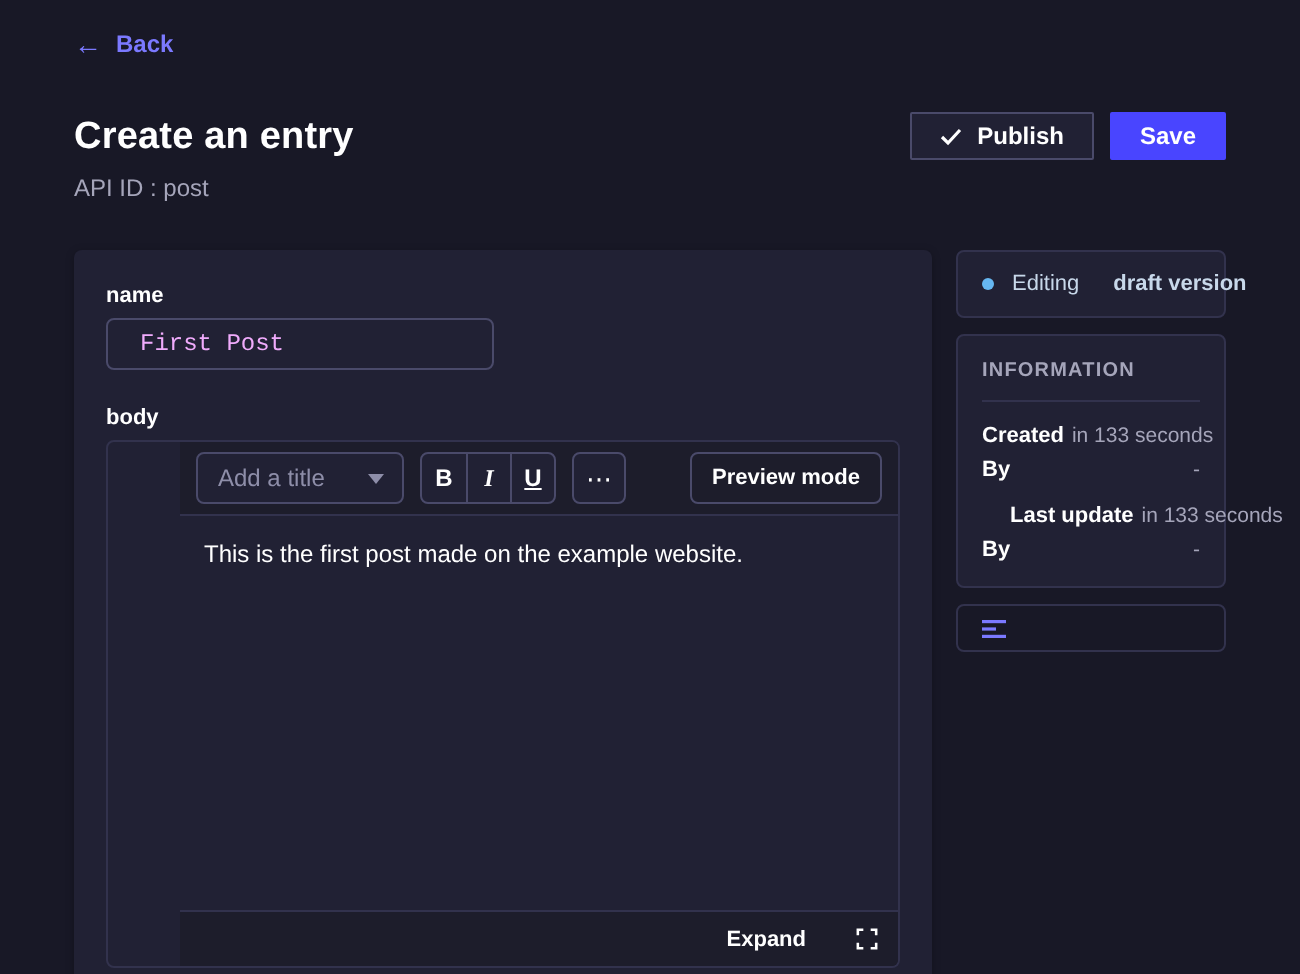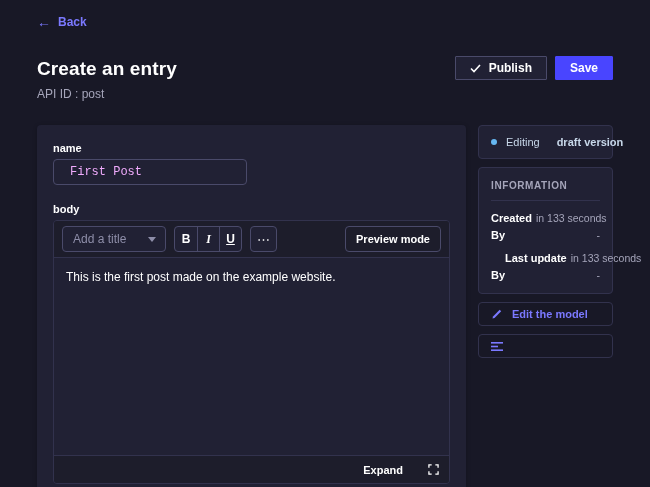--- a/index.html
+++ b/index.html
@@ -39,21 +39,21 @@
   .text-input {
     width: 194px; height: 26px; background: #212134;
     border: 1px solid #4a4a6a; border-radius: 4px;
     color: #f0abfc; font-size: 12px; padding: 0 16px;
     font-family: Liberation Mono, monospace;
     outline: none;
   }
   .body-field { margin-top: 18px; }
 
   
-  .editor { border: 1px solid #32324d; border-radius: 4px; overflow: hidden; }
+  .editor { border: 1px solid #32324d; border-radius: 4px; overflow: hidden; padding-left: 36px; }
   .editor-toolbar {
     display: flex; align-items: center; gap: 8px;
     padding: 5px 8px; background: #1d1d2b; border-bottom: 1px solid #32324d;
   }
   .title-select {
     display: flex; align-items: center; justify-content: space-between;
     width: 104px; height: 26px; padding: 0 9px 0 10px;
     background: #212134; border: 1px solid #4a4a6a; border-radius: 4px;
     color: #8e8ea9; font-size: 12px; cursor: pointer;
   }
@@ -220,26 +220,20 @@
       <div class="info-row spaced">
         <span class="info-label">Last update</span>
         <span class="info-value">in 133 seconds</span>
       </div>
       <div class="info-row">
         <span class="info-label">By</span>
         <span class="info-value">-</span>
       </div>
     </div>
 
-    <button class="action-btn">
-      <svg class="icon-svg" width="12" height="12" viewBox="0 0 12 12">
-        <path d="M1.5 10.5 L2 8.5 L8.7 1.8 L10.2 3.3 L3.5 10 Z" fill="#7b79ff"></path>
-      </svg>
-      <span>Edit the model</span>
-    </button>
 
     <button class="action-btn">
       <svg class="icon-svg" width="12" height="11" viewBox="0 0 12 11">
         <rect x="0" y="1" width="12" height="1.6" fill="#7b79ff"></rect>
         <rect x="0" y="4.7" width="7" height="1.6" fill="#7b79ff"></rect>
         <rect x="0" y="8.4" width="12" height="1.6" fill="#7b79ff"></rect>
       </svg>
     </button>
 
   </div>

